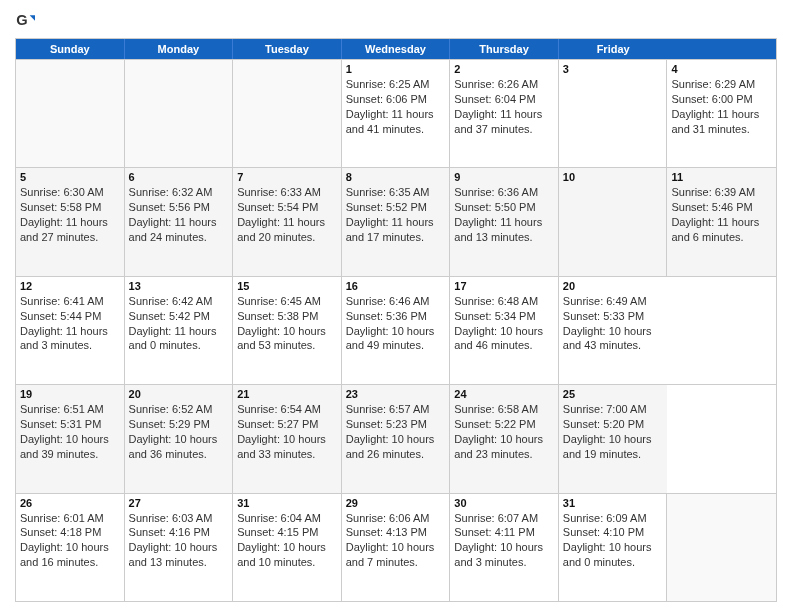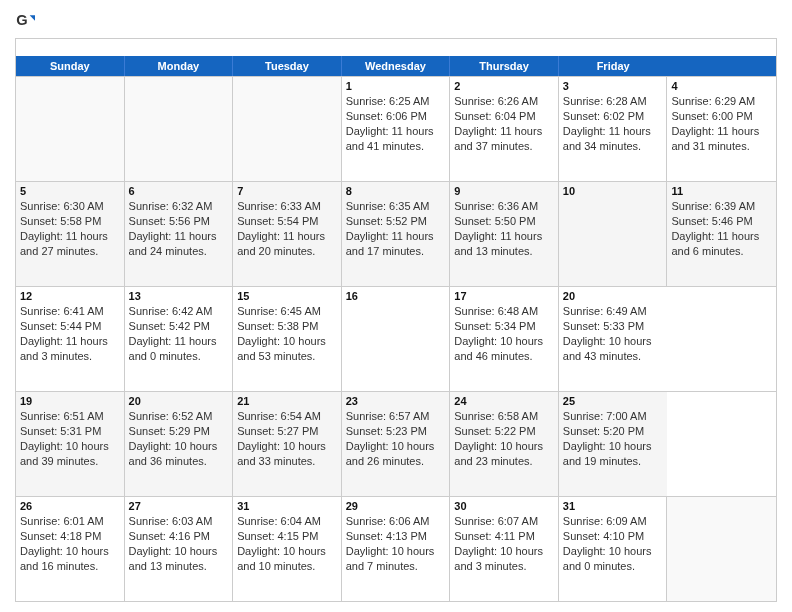--- a/index.html
+++ b/index.html
@@ -57,21 +57,20 @@
     .calendar {
       flex: 1;
       display: flex;
       flex-direction: column;
       border: 1px solid #ccc;
     }
     .cal-header {
       display: grid;
       grid-template-columns: repeat(7, 1fr);
       background: #1565c0;
-      margin-top: 17px;
     }
     .cal-header-cell {
       color: white;
       font-size: 11px;
       font-weight: bold;
       text-align: center;
       padding: 4px 2px;
       border-right: 1px solid #3a7bd5;
     }
     .cal-header-cell:last-child {
@@ -155,21 +154,20 @@
           <div class="cal-cell">
             <div class="day-num">1</div>
             <div class="cell-text">Sunrise: 6:25 AM<br>Sunset: 6:06 PM<br>Daylight: 11 hours and 41 minutes.</div>
           </div>
           <div class="cal-cell">
             <div class="day-num">2</div>
             <div class="cell-text">Sunrise: 6:26 AM<br>Sunset: 6:04 PM<br>Daylight: 11 hours and 37 minutes.</div>
           </div>
           <div class="cal-cell">
             <div class="day-num">3</div>
-            <div class="cell-text">Sunrise: 6:28 AM<br>Sunset: 6:02 PM<br>Daylight: 11 hours and 34 minutes.</div>
           </div>
           <div class="cal-cell">
             <div class="day-num">4</div>
             <div class="cell-text">Sunrise: 6:29 AM<br>Sunset: 6:00 PM<br>Daylight: 11 hours and 31 minutes.</div>
           </div>
         </div>
         <div class="cal-row">
           <div class="cal-cell shaded">
             <div class="day-num">5</div>
             <div class="cell-text">Sunrise: 6:30 AM<br>Sunset: 5:58 PM<br>Daylight: 11 hours and 27 minutes.</div>
@@ -206,20 +204,21 @@
           <div class="cal-cell">
             <div class="day-num">13</div>
             <div class="cell-text">Sunrise: 6:42 AM<br>Sunset: 5:42 PM<br>Daylight: 11 hours and 0 minutes.</div>
           </div>
           <div class="cal-cell">
             <div class="day-num">15</div>
             <div class="cell-text">Sunrise: 6:45 AM<br>Sunset: 5:38 PM<br>Daylight: 10 hours and 53 minutes.</div>
           </div>
           <div class="cal-cell">
             <div class="day-num">16</div>
+            <div class="cell-text">Sunrise: 6:46 AM<br>Sunset: 5:36 PM<br>Daylight: 10 hours and 49 minutes.</div>
           </div>
           <div class="cal-cell">
             <div class="day-num">17</div>
             <div class="cell-text">Sunrise: 6:48 AM<br>Sunset: 5:34 PM<br>Daylight: 10 hours and 46 minutes.</div>
           </div>
           <div class="cal-cell">
             <div class="day-num">20</div>
             <div class="cell-text">Sunrise: 6:49 AM<br>Sunset: 5:33 PM<br>Daylight: 10 hours and 43 minutes.</div>
           </div>
         </div>

